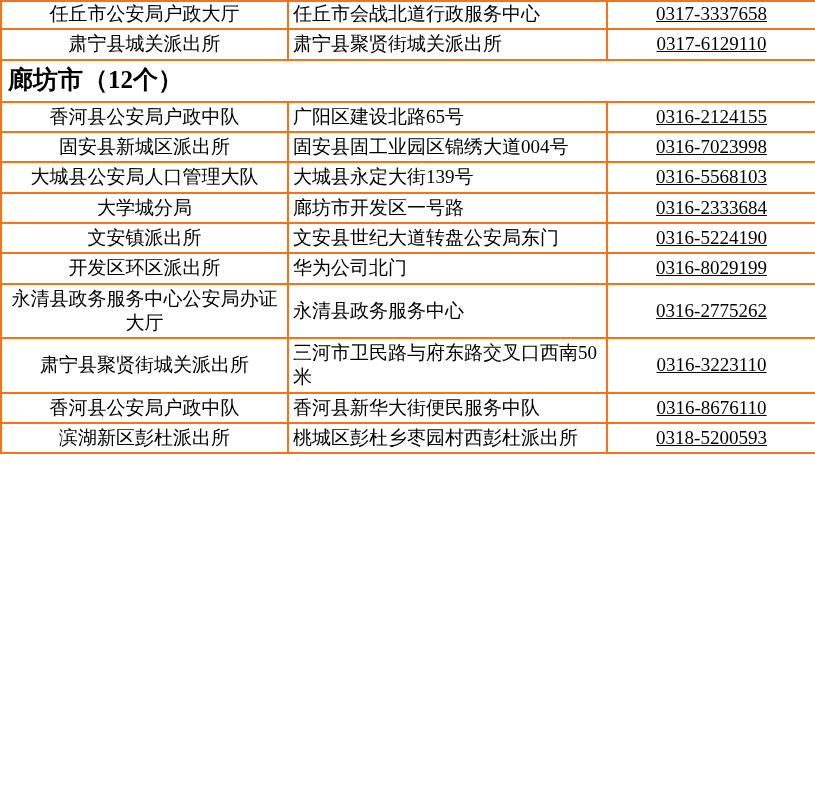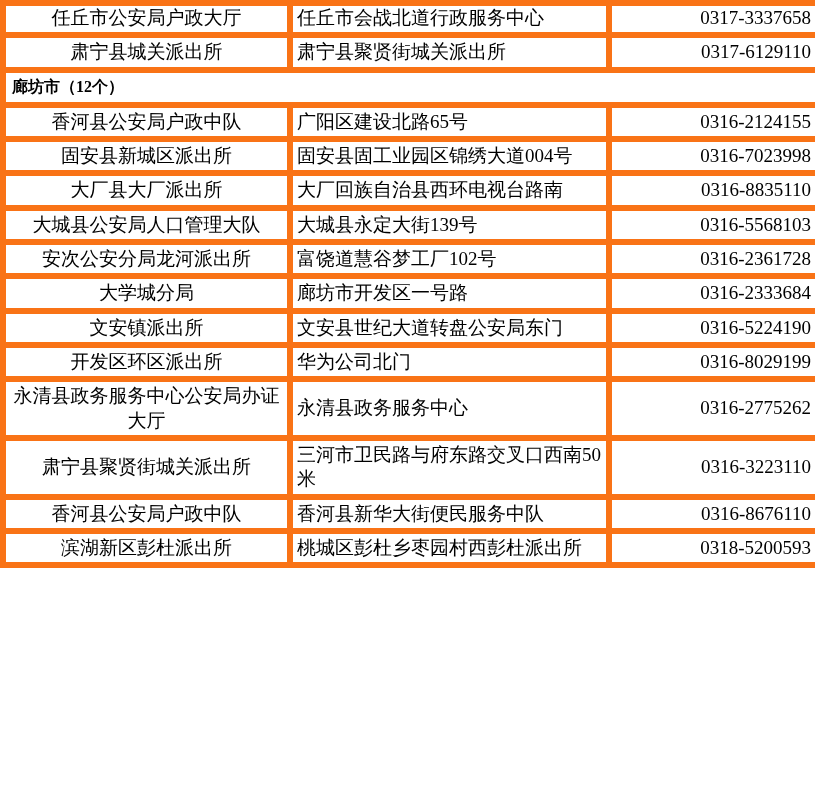--- a/index.html
+++ b/index.html
@@ -19,39 +19,39 @@
     height: 806px;
     position: relative;
     box-sizing: border-box;
   }
   table.doc-table {
     width: 815px;
     border-collapse: collapse;
     table-layout: fixed;
   }
   table.doc-table td {
-    border: 6px solid #f97316;
+    border: 2px solid #f97316;
     padding: 2px 4px;
     vertical-align: middle;
     font-size: 19px;
     line-height: 1.28;
     font-family: "Liberation Serif", "DejaVu Serif", serif;
   }
   col.c1 { width: 287px; }
   col.c2 { width: 319px; }
   col.c3 { width: 209px; }
 
   td.name  { text-align: center; }
   td.addr  { }
-  td.phone { text-align: right; }
+  td.phone { text-align: center; text-decoration: underline; }
 
   tr.city-row td {
     text-align: left;
     font-weight: bold;
-    font-size: 16px;
+    font-size: 25px;
     padding: 4px 0 6px 6px;
     line-height: 1.2;
   }
   
   tr.first-row td {
     padding-top: 0;
   }
   tr.last-row td {
     border-bottom: 1px solid #000000;
   }
@@ -89,37 +89,27 @@
         <td class="addr">广阳区建设北路65号</td>
         <td class="phone">0316-2124155</td>
       </tr>
 
       <tr>
         <td class="name">固安县新城区派出所</td>
         <td class="addr">固安县固工业园区锦绣大道004号</td>
         <td class="phone">0316-7023998</td>
       </tr>
 
-      <tr>
-        <td class="name">大厂县大厂派出所</td>
-        <td class="addr">大厂回族自治县西环电视台路南</td>
-        <td class="phone">0316-8835110</td>
-      </tr>
 
       <tr>
         <td class="name">大城县公安局人口管理大队</td>
         <td class="addr">大城县永定大街139号</td>
         <td class="phone">0316-5568103</td>
       </tr>
 
-      <tr>
-        <td class="name">安次公安分局龙河派出所</td>
-        <td class="addr">富饶道慧谷梦工厂102号</td>
-        <td class="phone">0316-2361728</td>
-      </tr>
 
       <tr>
         <td class="name">大学城分局</td>
         <td class="addr">廊坊市开发区一号路</td>
         <td class="phone">0316-2333684</td>
       </tr>
 
       <tr>
         <td class="name">文安镇派出所</td>
         <td class="addr">文安县世纪大道转盘公安局东门</td>

